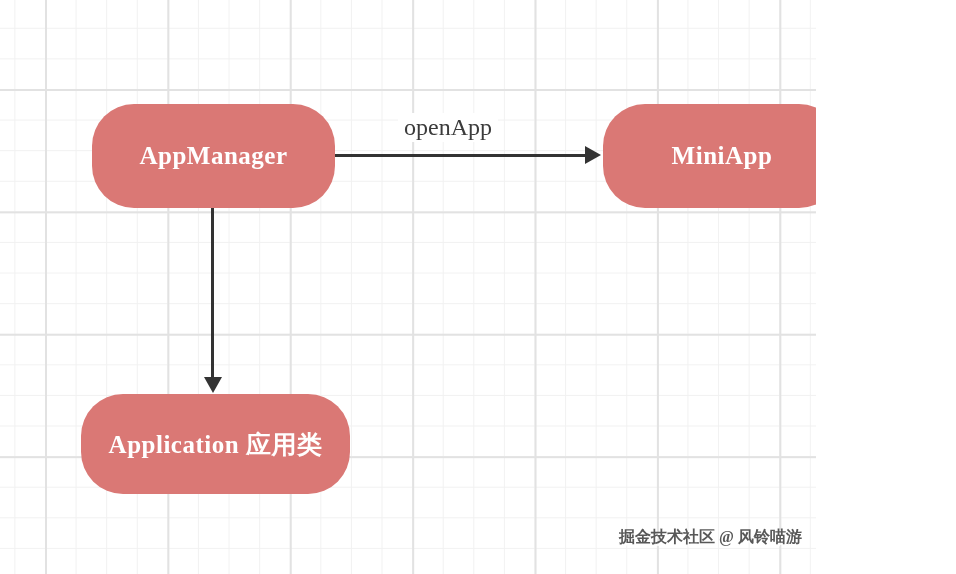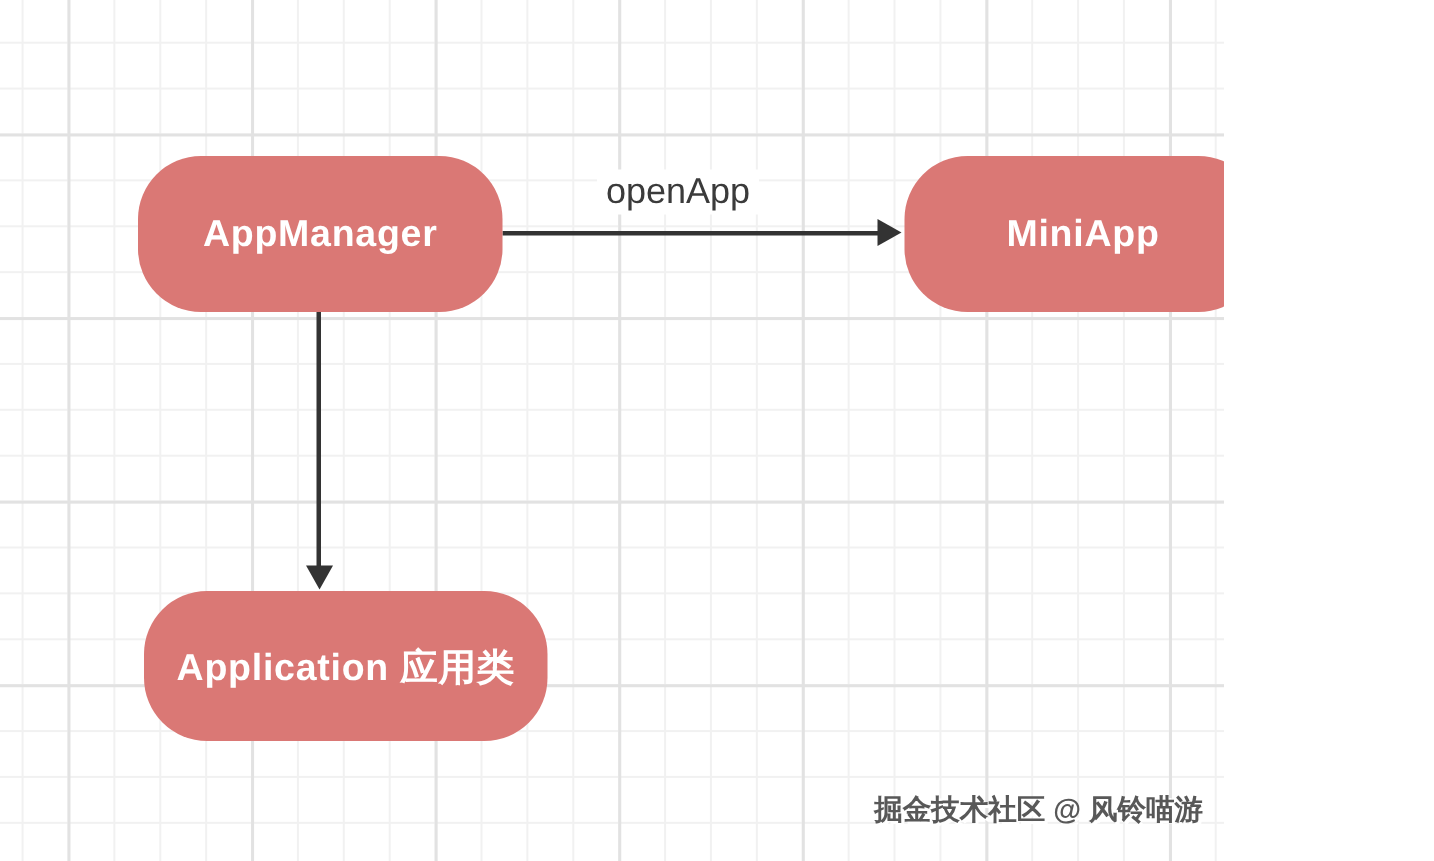--- a/index.html
+++ b/index.html
@@ -21,36 +21,37 @@
     background-size:
       122.4px 122.4px,
       122.4px 122.4px,
       30.6px 30.6px,
       30.6px 30.6px;
     background-position:
       45px 0,
       0 89px,
       14.4px 0,
       0 27.8px;
+    font-family: Liberation Serif, serif;
   }
   .node {
     position: absolute;
     background: #da7875;
     border-radius: 42px;
     display: flex;
     align-items: center;
     justify-content: center;
     color: #ffffff;
     font-weight: bold;
     font-size: 25px;
     letter-spacing: 0.5px;
   }
   .node-appmanager   { left: 92px;  top: 104px; width: 243px; height: 104px; }
   .node-miniapp      { left: 603px; top: 104px; width: 238px; height: 104px; }
-  .node-application  { left: 96px;  top: 394px; width: 269px; height: 100px; }
+  .node-application  { left: 81px;  top: 394px; width: 269px; height: 100px; }
 
   .edge-line {
     position: absolute;
     background: #333333;
   }
   .edge-openapp-line {
     left: 335px; top: 154px;
     width: 252px; height: 3px;
   }
   .edge-presentview-line {
@@ -83,21 +84,21 @@
   }
   .label-openapp {
     left: 398px; top: 113px;
   }
   .label-presentview {
     left: 221px; top: 288px;
   }
   .watermark {
     position: absolute;
     right: 14px; top: 527px;
-    font-size: 19px;
+    font-size: 16px;
     font-weight: bold;
     color: #585858;
     text-shadow: 2px 2px 0 #ffffff;
     white-space: nowrap;
   }
 </style>
 </head>
 <body>
 
 <div class="canvas">

